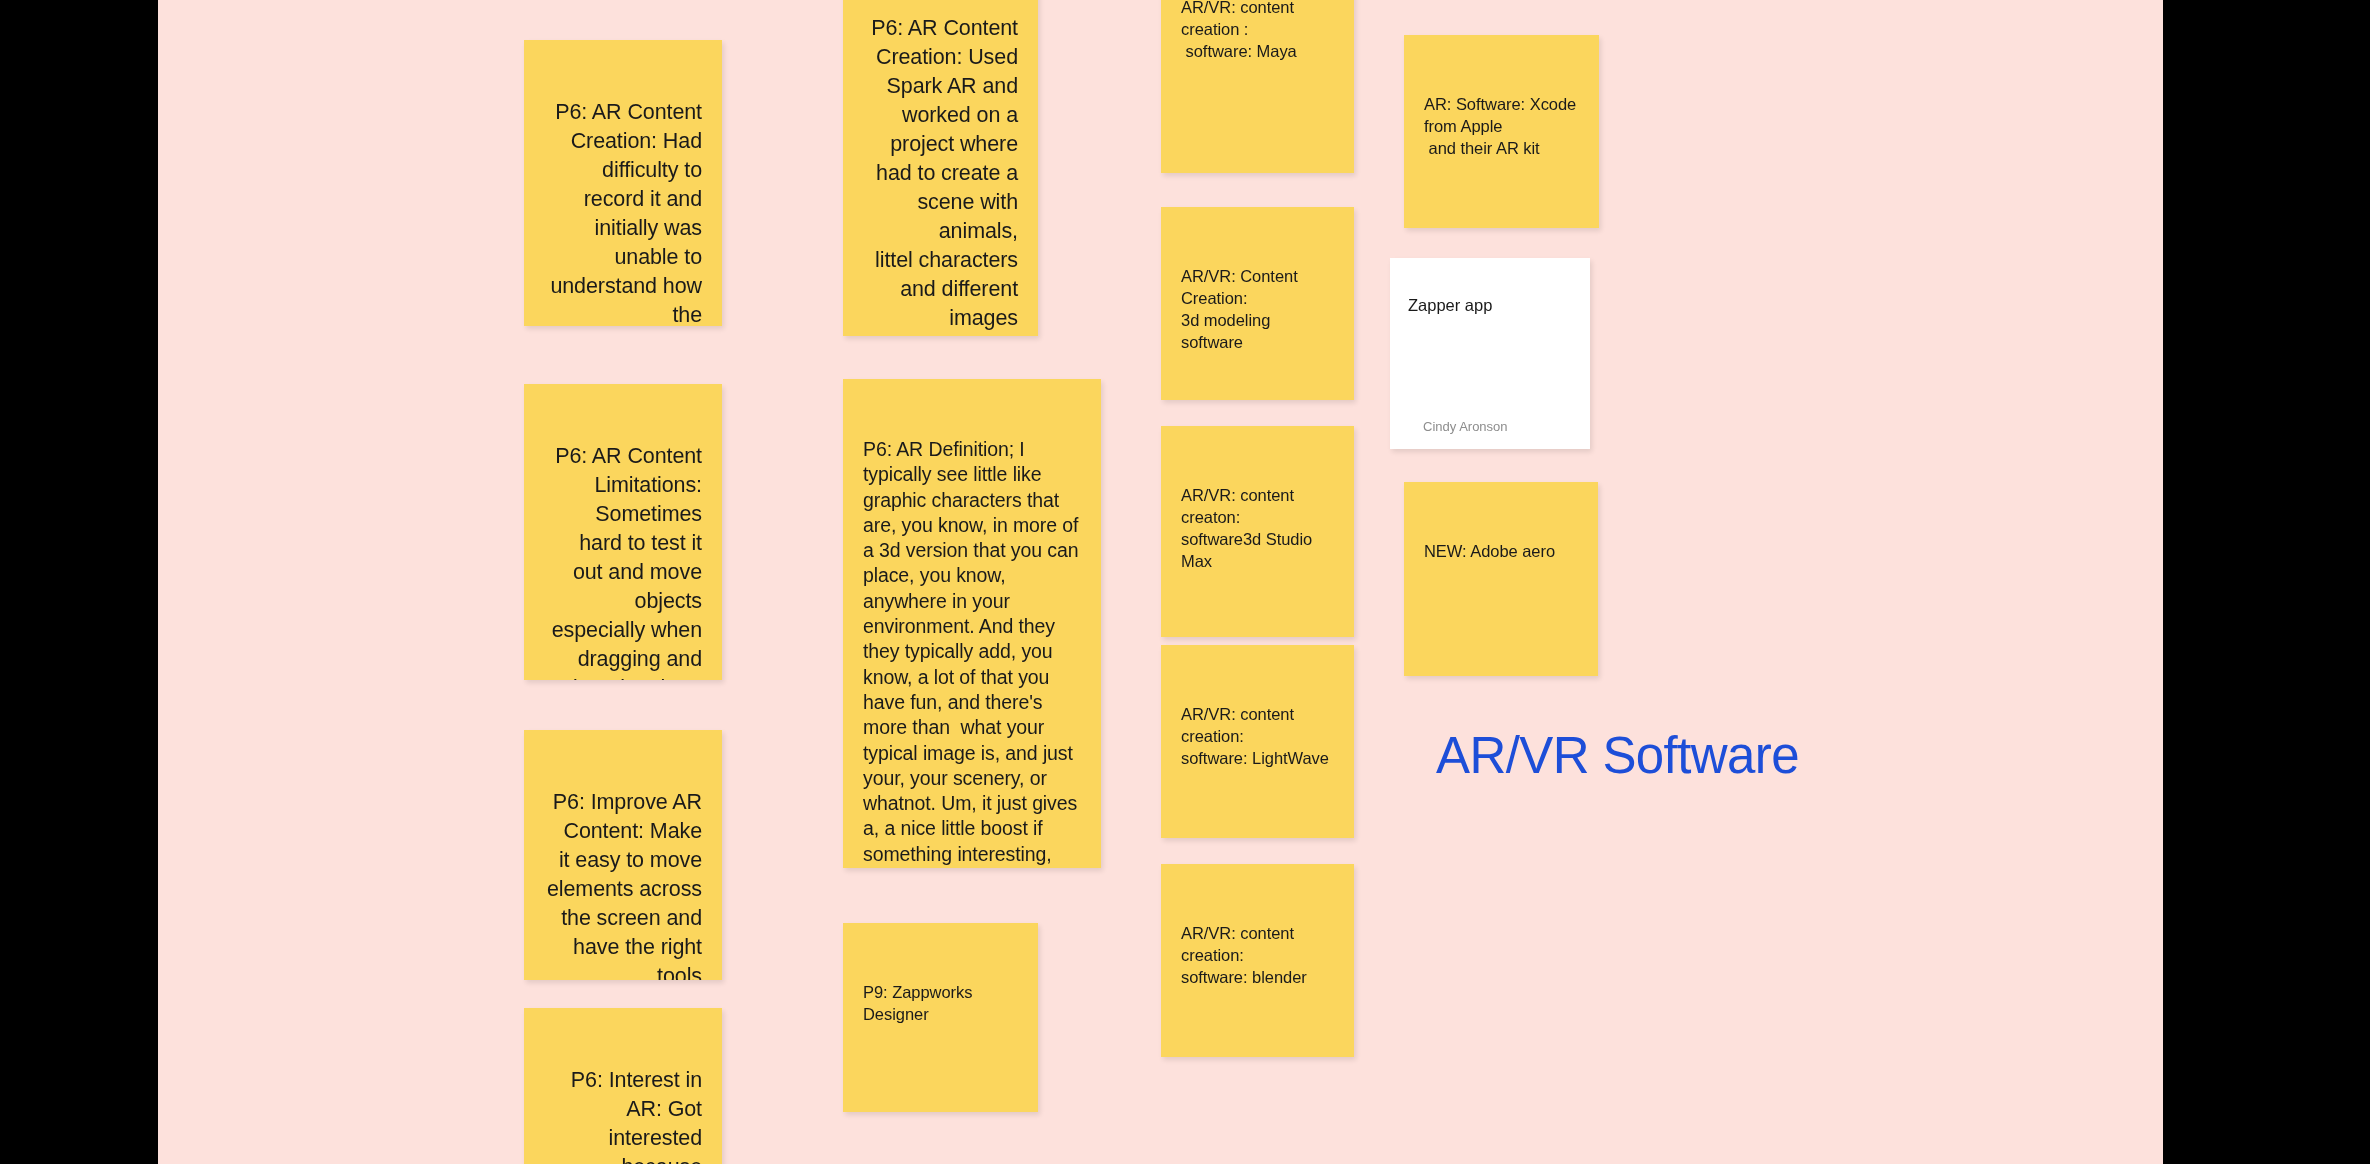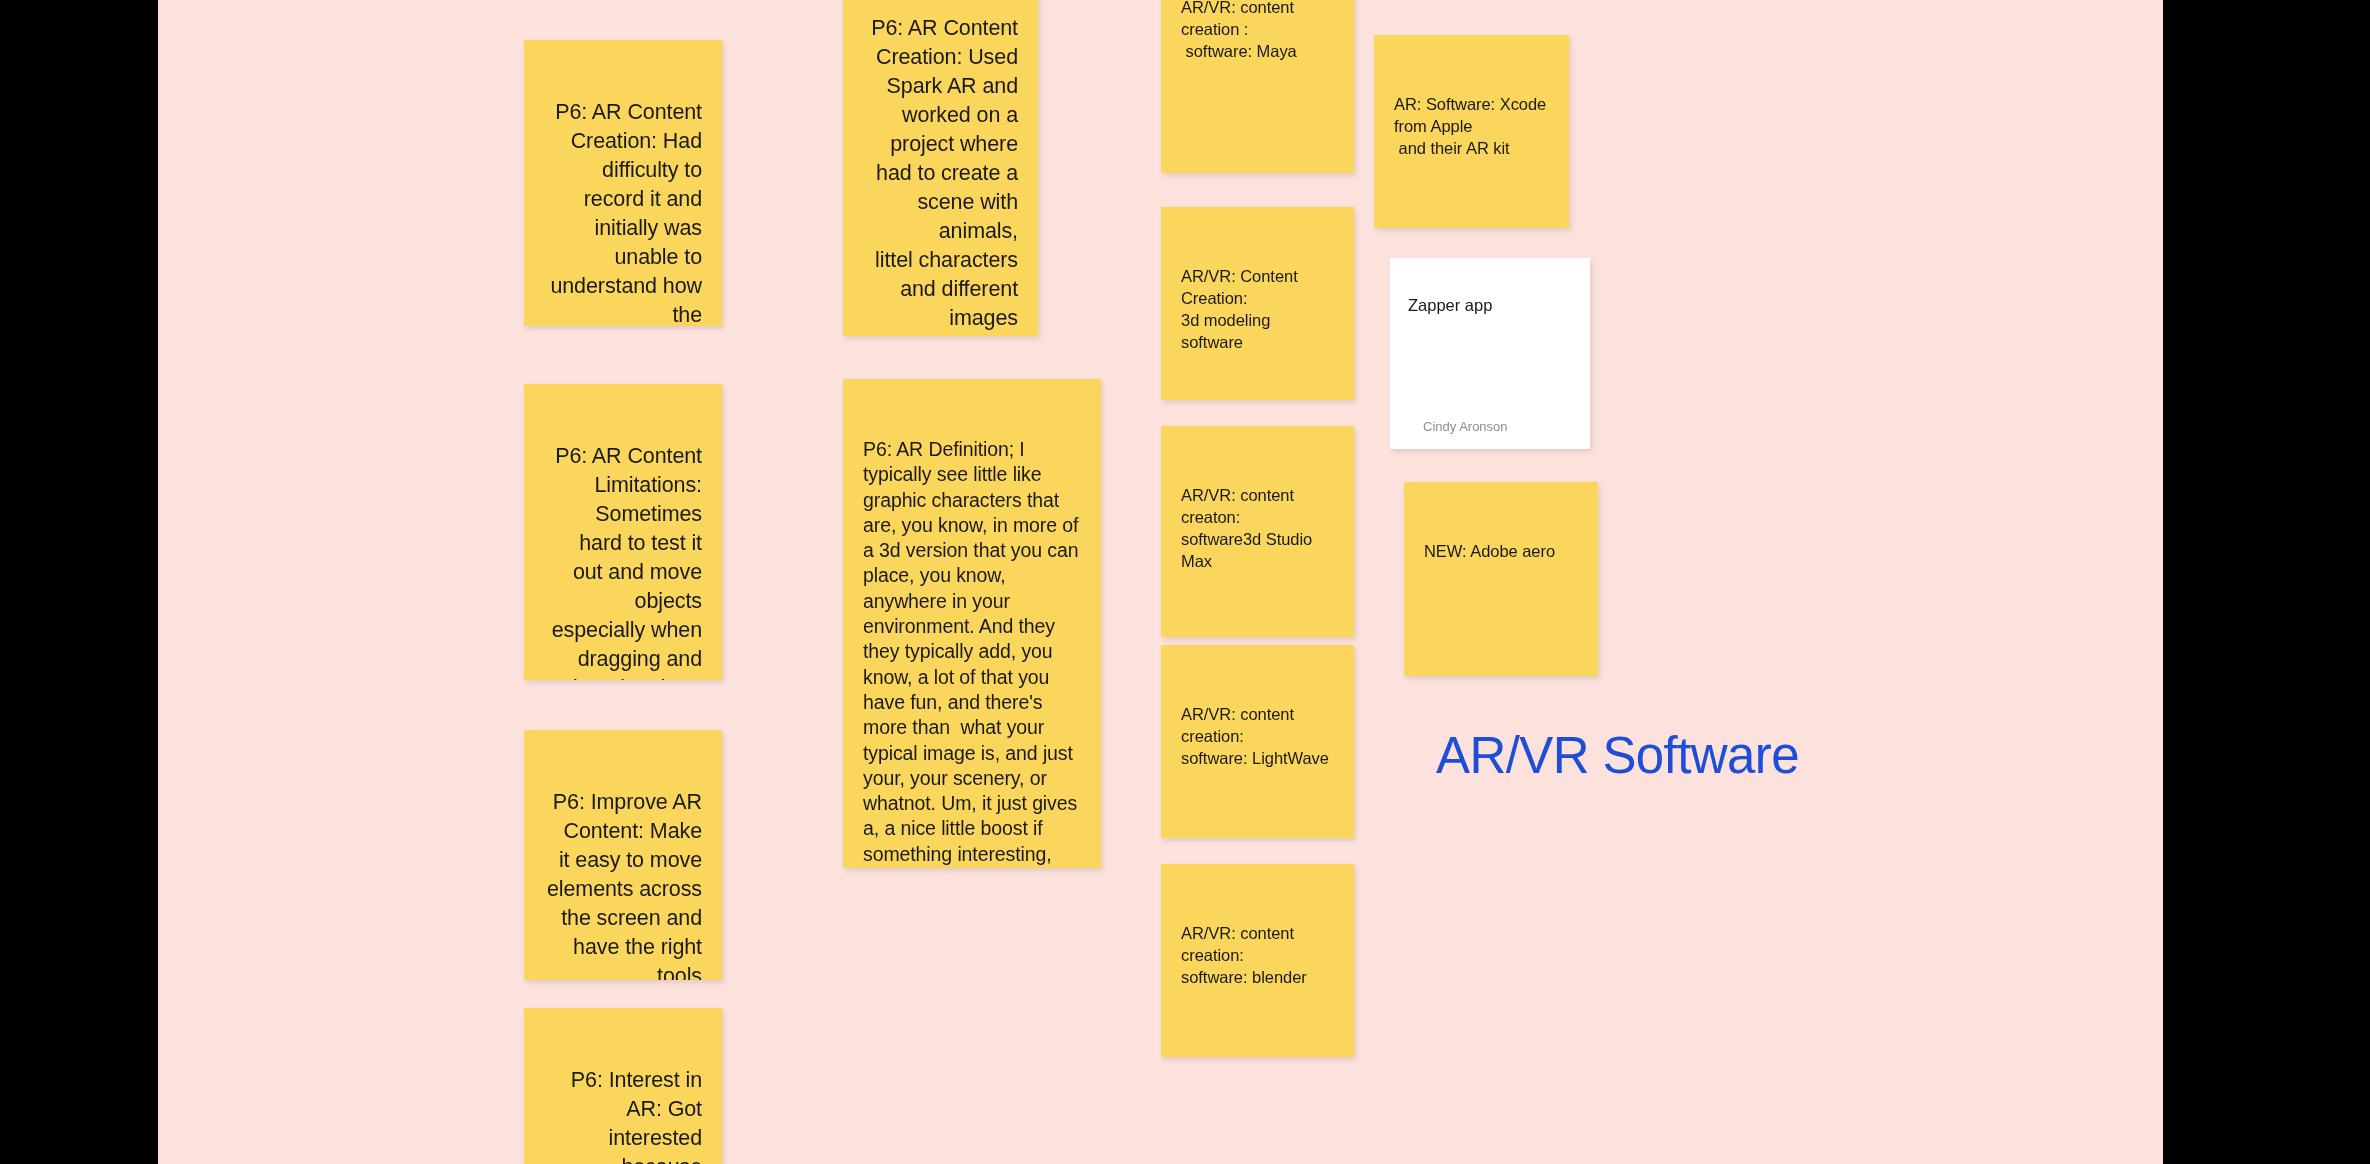--- a/index.html
+++ b/index.html
@@ -136,20 +136,23 @@
     <div class="sticky sz-lg" style="left:685px; top:-44px; width:195px; height:380px;">
       <span class="sticky-text">P6: AR Content Creation: Used
  Spark AR and worked on a project where had to create a scene with animals,
  littel characters and different images</span>
     </div>
 
     <div class="sticky sz-md" style="left:685px; top:379px; width:258px; height:489px;">
       <span class="sticky-text">P6: AR Definition; I typically see little like graphic characters that are, you know, in more of a 3d version that you can place, you know, anywhere in your environment. And they   they typically add, you know, a lot of that you have fun, and there's more than  what your typical image is, and just your, your scenery, or whatnot. Um, it just gives a, a nice little boost if something interesting, and people like to see that. So I would say, that would be how I would view augmented reality.</span>
     </div>
 
+    <div class="sticky sz-sm" style="left:685px; top:923px; width:195px; height:189px;">
+      <span class="sticky-text">P9: Zappworks Designer</span>
+    </div>
 
     <div class="sticky sz-sm" style="left:1003px; top:-62px; width:193px; height:235px;">
       <span class="sticky-text">AR/VR: content creation :
  software: Maya</span>
     </div>
 
     <div class="sticky sz-sm" style="left:1003px; top:207px; width:193px; height:193px;">
       <span class="sticky-text">AR/VR: Content Creation:
 3d modeling software</span>
     </div>
@@ -162,21 +165,21 @@
     <div class="sticky sz-sm" style="left:1003px; top:645px; width:193px; height:193px;">
       <span class="sticky-text">AR/VR: content creation:
 software: LightWave</span>
     </div>
 
     <div class="sticky sz-sm" style="left:1003px; top:864px; width:193px; height:193px;">
       <span class="sticky-text">AR/VR: content creation:
 software: blender</span>
     </div>
 
-    <div class="sticky sz-sm" style="left:1216px; top:35px; width:195px; height:193px;">
+    <div class="sticky sz-sm" style="left:1246px; top:35px; width:195px; height:193px;">
       <span class="sticky-text">AR: Software: Xcode from Apple
  and their AR kit</span>
     </div>
 
     <div class="card" style="left:1232px; top:258px; width:200px; height:191px;">
       <span class="card-title">Zapper app</span>
       <span class="card-author">Cindy Aronson</span>
     </div>
 
     <div class="sticky sz-sm" style="left:1246px; top:482px; width:194px; height:194px;">

